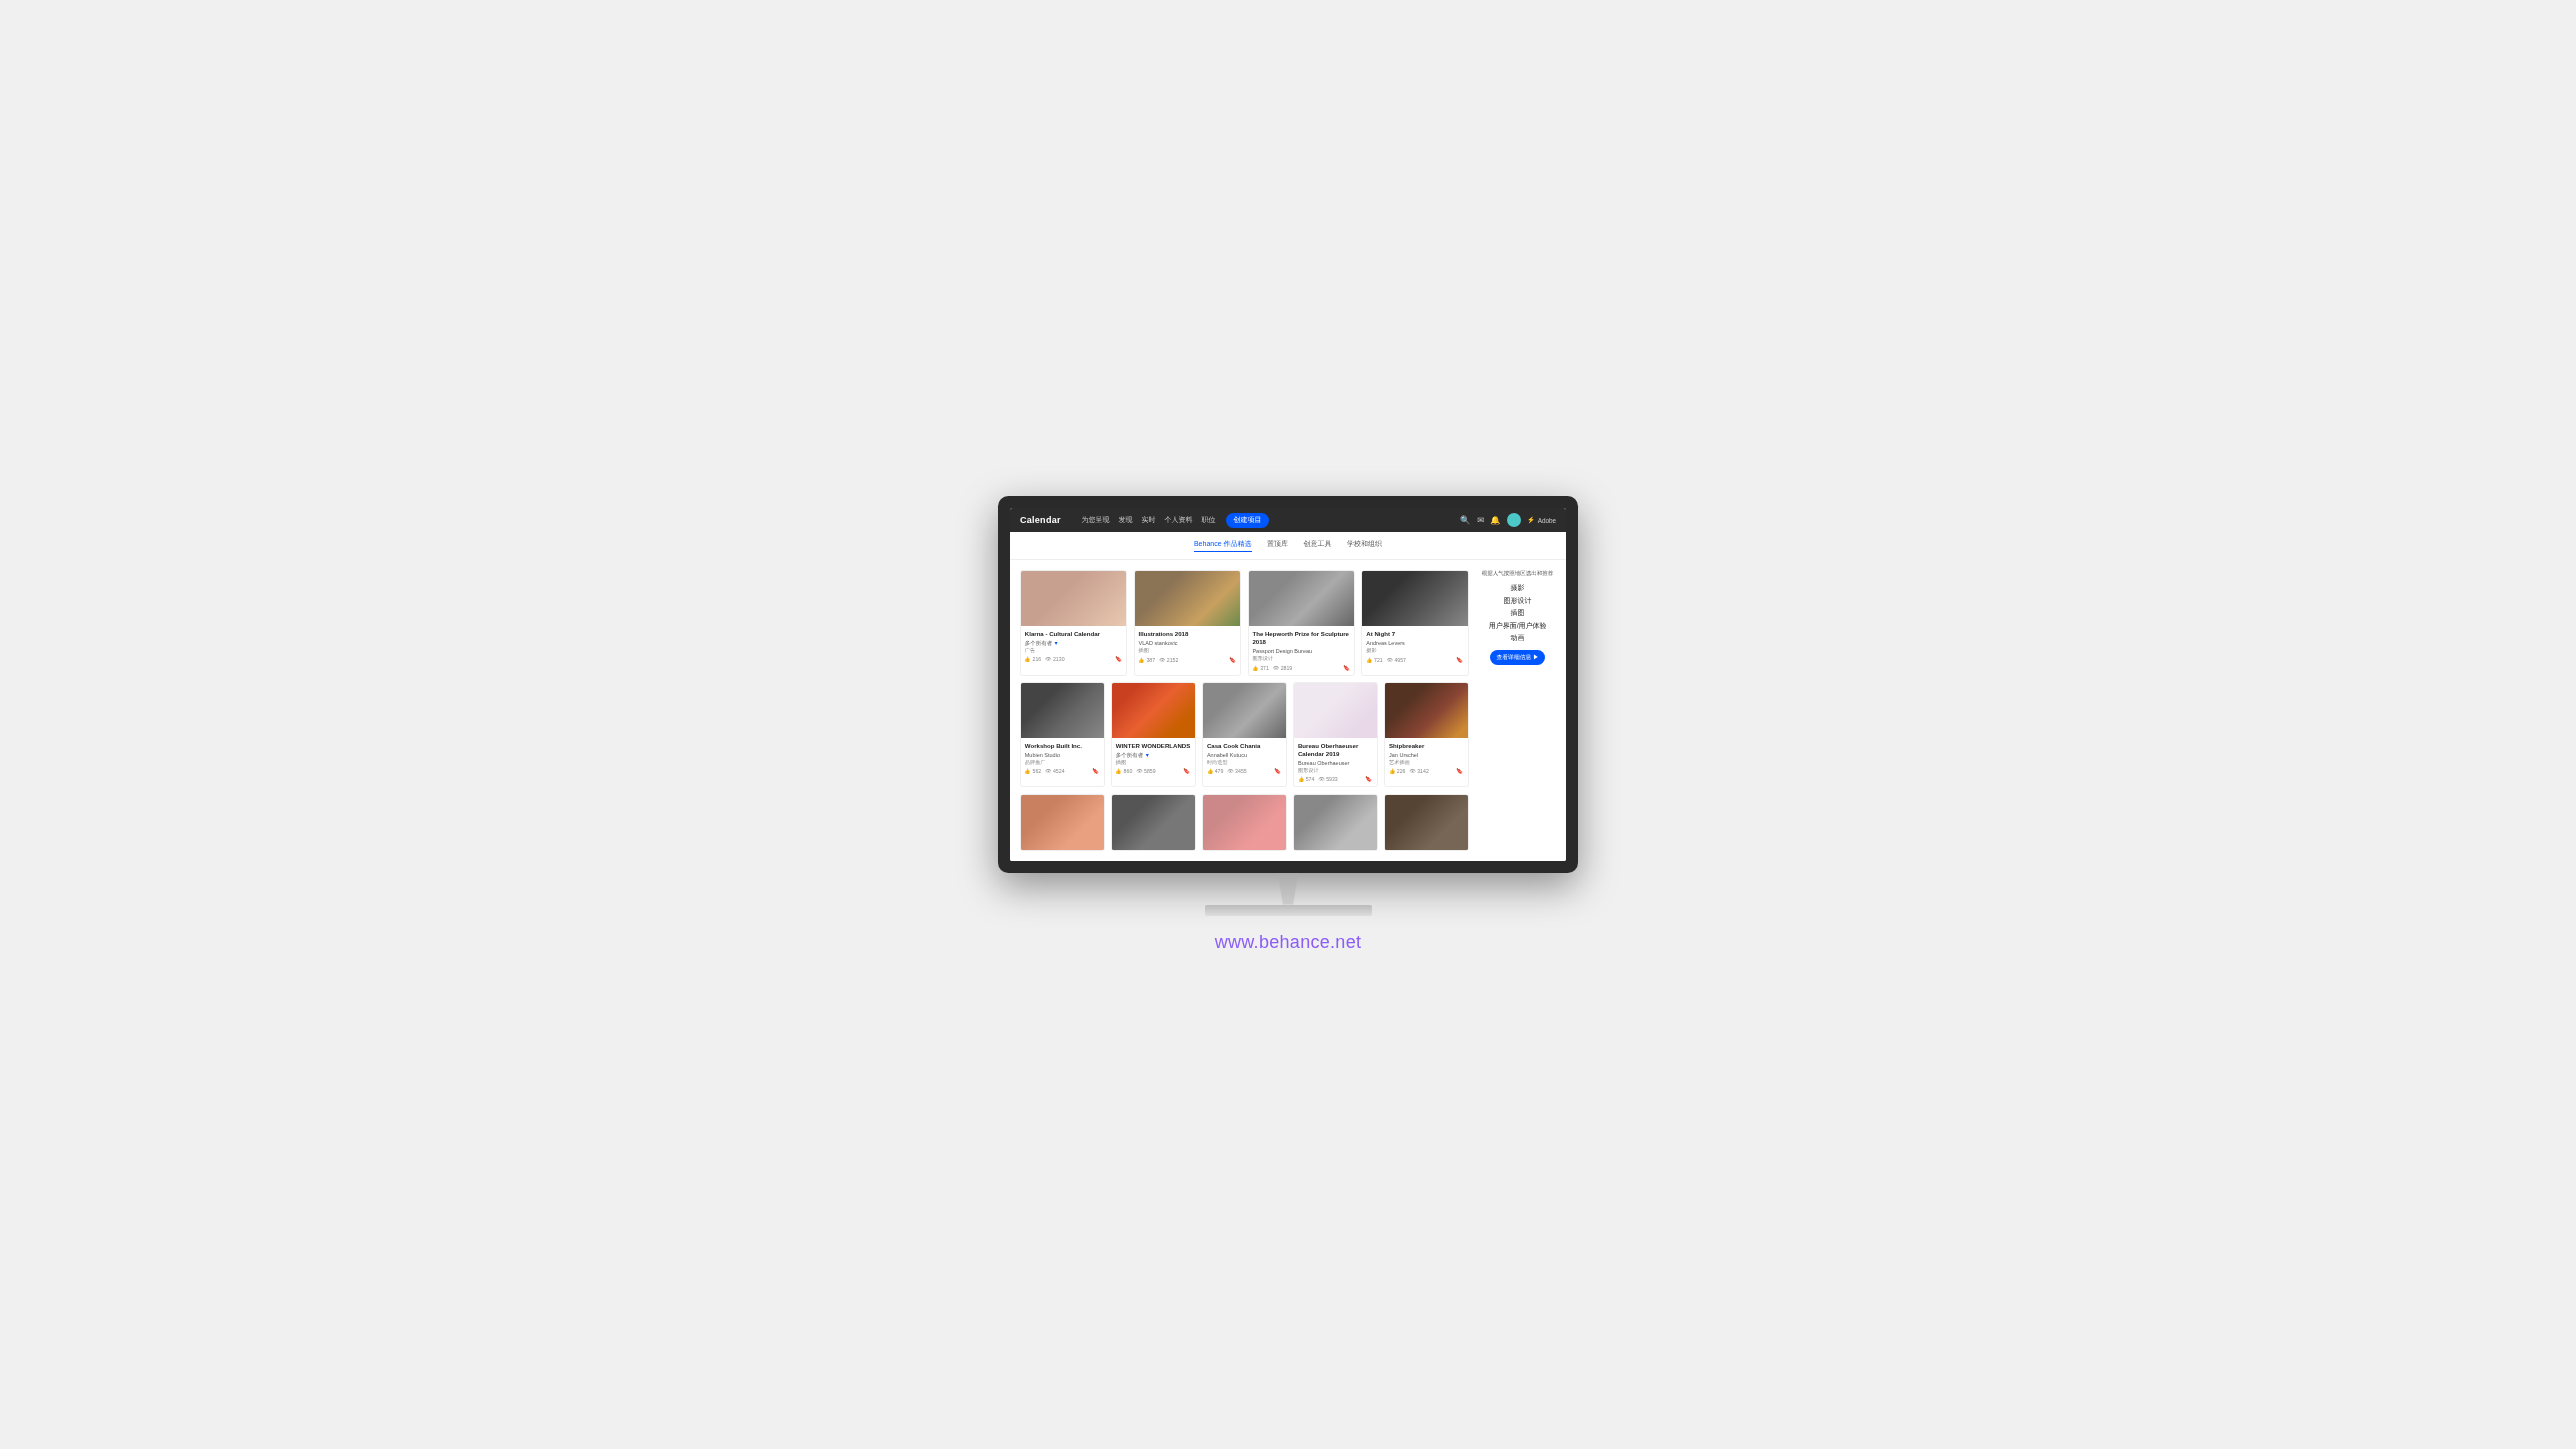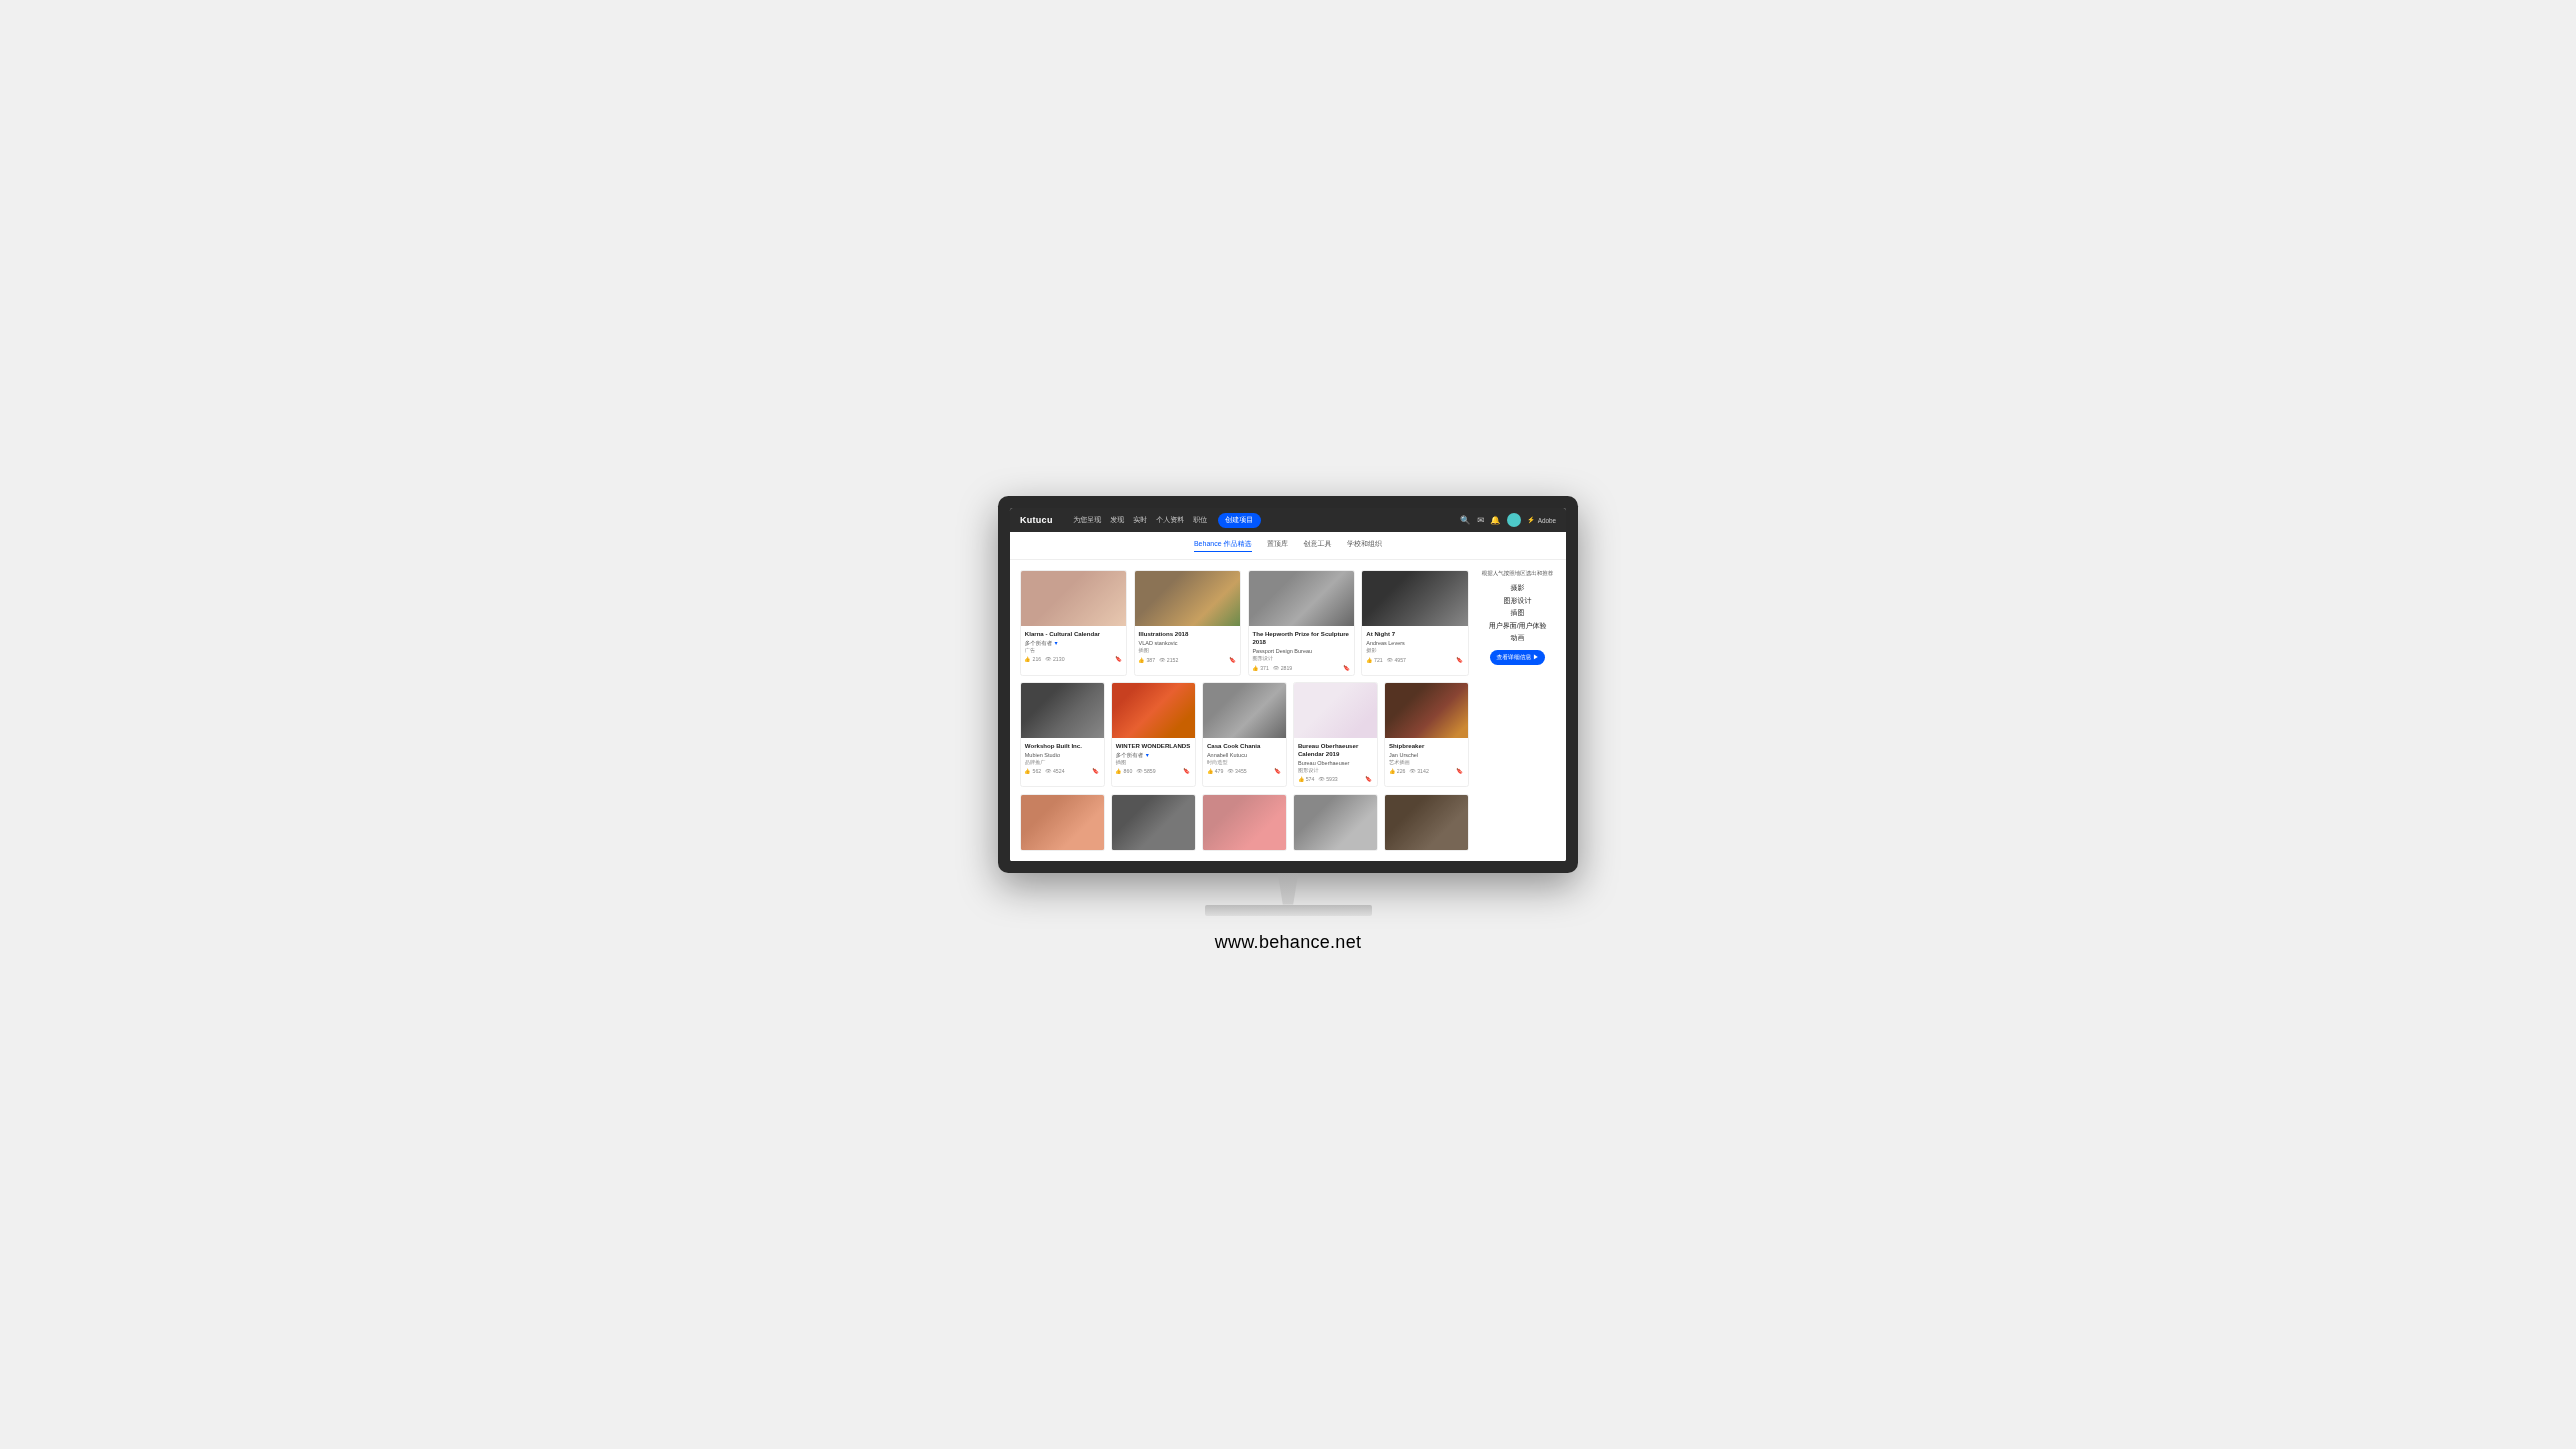--- a/index.html
+++ b/index.html
@@ -253,21 +253,21 @@
     .stand-base {
       width: 167px;
       height: 11.6px;
       background: linear-gradient(to bottom, #bbb, #ddd);
       border-radius: 1.9px;
     }
 
     .website-url {
       margin-top: 15.5px;
       font-size: 18px;
-      color: #000000;
+      color: #8b5cf6;
       letter-spacing: 0.3px;
     }
 
     .authors-multi {
       font-size: 5.5px;
       color: #555;
       display: flex;
       align-items: center;
       gap: 1.3px;
     }
@@ -279,21 +279,21 @@
     }
   </style>
 </head>
 <body>
 
 <div class="monitor-stand-outer">
   <div class="monitor-outer">
     <div class="monitor-screen">
 
       <nav class="nav">
-        <span class="nav-logo">Kutucu</span>
+        <span class="nav-logo">Calendar</span>
         <div class="nav-links">
           <a class="nav-link">为您呈现</a>
           <a class="nav-link">发现</a>
           <a class="nav-link">实时</a>
           <a class="nav-link">个人资料</a>
           <a class="nav-link">职位</a>
         </div>
         <button class="nav-create-btn">创建项目</button>
         <div class="nav-right">
           <span class="nav-icon">🔍</span>

